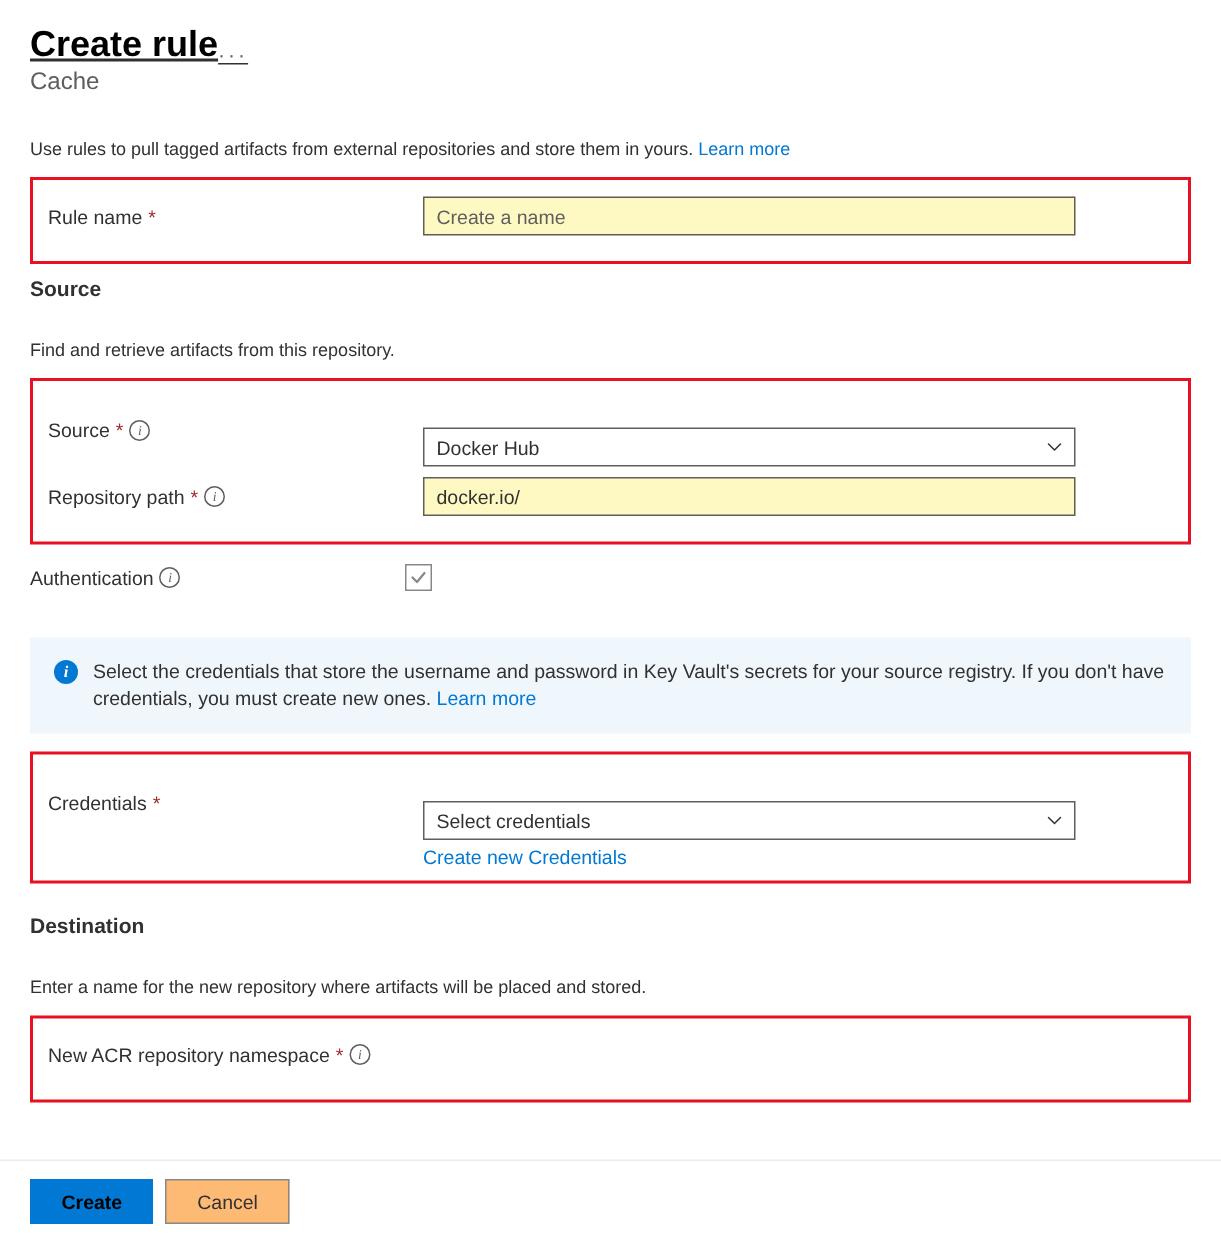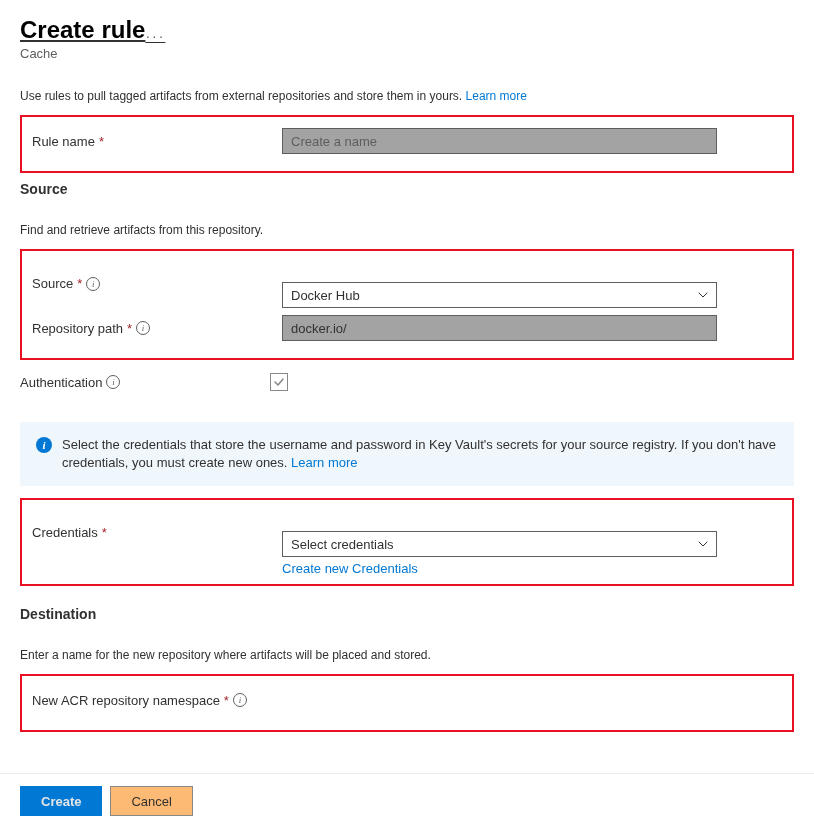--- a/index.html
+++ b/index.html
@@ -20,21 +20,21 @@
       display: inline-block;
     }
     .title-row {
       display: flex;
       align-items: flex-end;
       gap: 0;
       text-decoration: underline;
     }
     .more-dots { font-size: 14px; color: #605e5c; cursor: pointer; letter-spacing: 2px; }
     .subtitle {
-      font-size: 13px;
+      font-size: 16px;
       color: #605e5c;
       margin-top: 2px;
       margin-bottom: 28px;
     }
     .desc-text {
       font-size: 12px;
       color: #323130;
       margin-bottom: 12px;
       margin-top: 26px;
     }
@@ -79,21 +79,21 @@
     }
     .input-col { flex: 1; }
     .text-input, .select-input {
       width: 100%;
       max-width: 435px;
       height: 26px;
       border: 1px solid #605e5c;
       padding: 2px 8px;
       font-size: 13px;
       font-family: inherit;
-      background: #a3a3a3;
+      background: #fef9c3;
       color: #323130;
     }
     .text-input::placeholder { color: #605e5c; }
     .select-wrap {
       position: relative;
       width: 100%;
       max-width: 435px;
       margin-top: 23px;
     }
     .select-input {
@@ -186,21 +186,21 @@
       font-size: 13px;
       font-family: inherit;
       cursor: pointer;
       border: 1px solid #8a8886;
       background: #fdba74;
       color: #323130;
     }
     .btn.primary {
       background: #0078d4;
       border-color: #0078d4;
-      color: #e5e5e5;
+      color: #000000;
       font-weight: 600;
       text-align: right;
     }
   </style>
 </head>
 <body>
 
 <div class="title-row">
   <h1 class="page-title">Create rule</h1>
   <span class="more-dots">···</span>

